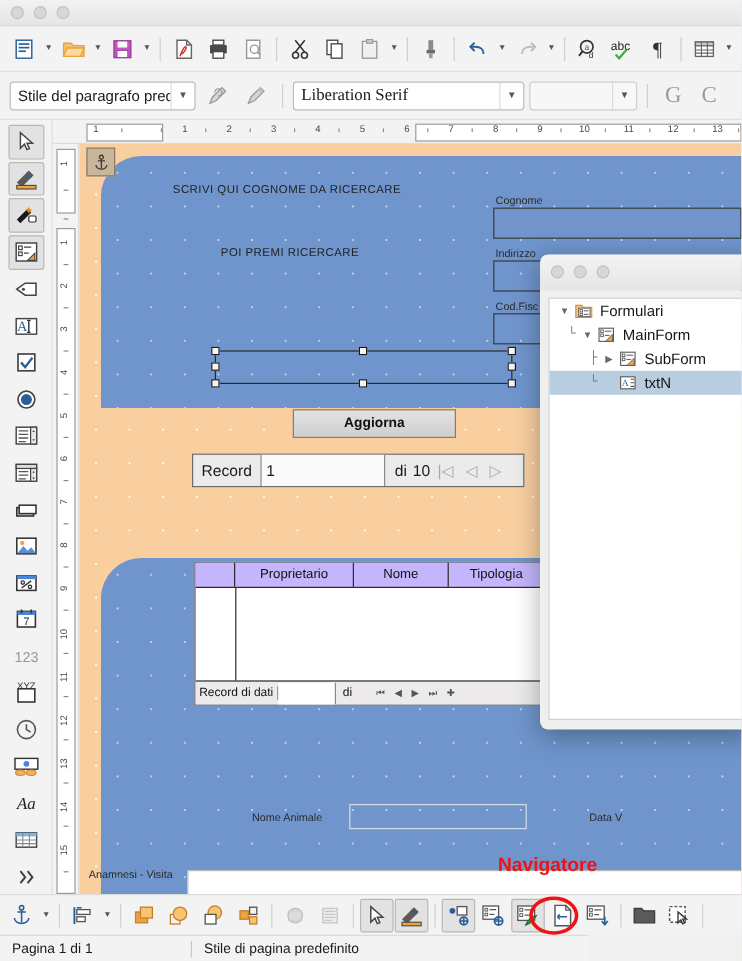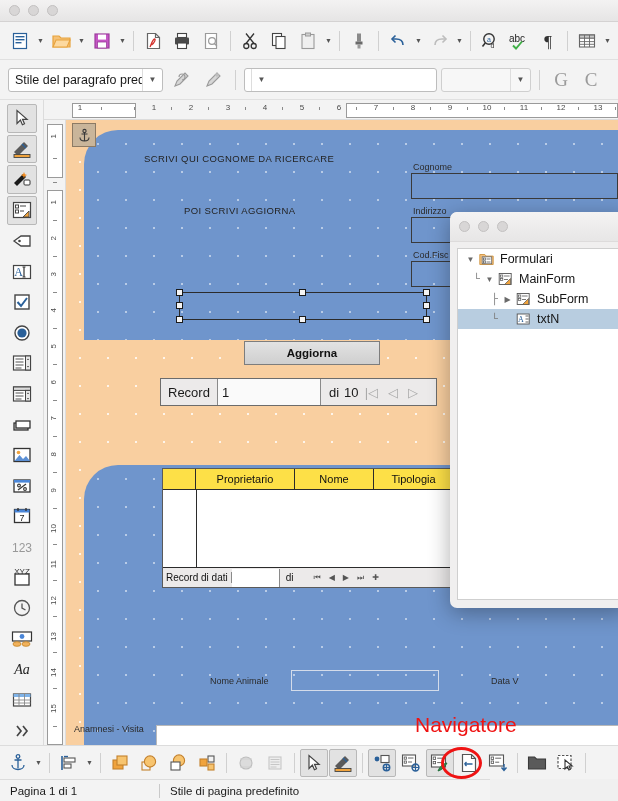--- a/index.html
+++ b/index.html
@@ -167,21 +167,21 @@
   .navbar-rec .arrows { margin-left: auto; display: flex; gap: 10px;
                         padding-right: 18px; color: #a8a8a8; font-size: 13px; }
 
   
   .grid-ctl {
     position: absolute; left: 96px; top: 348px; width: 370px; height: 120px;
     background: #ffffff; border: 1px solid #5a5a5a; z-index: 7;
     font-size: 11px; color: #111;
   }
   .grid-head { display: flex; height: 21px; border-bottom: 1px solid #2b2b2b;
-               background: #fde047; }
+               background: #c4b5fd; }
   .grid-head .gh { border-right: 1px solid #2b2b2b; display: flex;
                    align-items: center; justify-content: center; font-size: 11px; }
   .grid-head .gh.corner { width: 33px; }
   .grid-body { position: relative; height: 77px; }
   .grid-body .colline { position: absolute; top: 0; bottom: 0; width: 1px; background: #2b2b2b; }
   .grid-foot { height: 20px; border-top: 1px solid #2b2b2b; background: #eceaea;
                display: flex; align-items: center; font-size: 10px; }
   .grid-foot .gfl { padding: 0 3px; border-right: 1px solid #8a8a8a; }
   .grid-foot .gfi { width: 48px; height: 18px; background: #fff;
                     border-right: 1px solid #8a8a8a; }
@@ -240,21 +240,21 @@
     position: absolute; left: 0; top: 779px; width: 490px; height: 22px;
     background: #f3f3f3; border-top: 1px solid #dcdcdc;
     display: flex; align-items: center; font-size: 11.5px; color: #1a1a1a;
   }
   .sb-cell { padding: 0 10px; height: 22px; display: flex; align-items: center; }
   .sb-sep { width: 1px; height: 14px; background: #c9c9c9; }
 
   
   .annot-label {
     position: absolute; left: 415px; top: 713px; z-index: 60;
-    font-size: 21px; font-weight: normal; color: #ef1313;
+    font-size: 16px; font-weight: bold; color: #ef1313;
     font-family: "Liberation Sans", sans-serif;
   }
   .annot-circle {
     position: absolute; left: 441px; top: 747px; width: 41px; height: 32px;
     border: 3px solid #ef1313; border-radius: 50%; z-index: 60;
   }
 </style>
 </head>
 <body>
 
@@ -400,20 +400,21 @@
       </svg>
     </div>
     <div class="tbtn">
       <svg width="21" height="20" viewBox="0 0 21 20">
         <path d="M4 16l2-5 8-8 3 3-8 8z" fill="#d6d6d6" stroke="#9a9a9a" stroke-width="1.1"></path>
         <path d="M14 2l.9 2 2 .9-2 .9-.9 2-.9-2-2-.9 2-.9z" fill="#bdbdbd"></path>
       </svg>
     </div>
     <div class="tsep"></div>
     <div class="combo font-combo">
+      <span class="cv">Liberation Serif</span>
       <span class="carrow">▼</span>
     </div>
     <div class="combo size-combo disabled">
       <span class="cv"></span>
       <span class="carrow">▼</span>
     </div>
     <div class="tsep"></div>
     <div class="bold-btn">G</div>
     <div class="bold-btn">C</div>
   </div>
@@ -644,21 +645,21 @@
 
     <div class="anchor-badge">
       <svg width="15" height="15" viewBox="0 0 15 15">
         <circle cx="7.5" cy="3" r="1.6" fill="none" stroke="#3a3a3a" stroke-width="1.1"></circle>
         <path d="M7.5 4.6v7.6M4.5 6h6M3 9.5c0 2 2 3.4 4.5 3.4S12 11.5 12 9.5" fill="none" stroke="#3a3a3a" stroke-width="1.1"></path>
       </svg>
     </div>
 
 
     <div class="helptext" style="left:78px;top:33px;">SCRIVI QUI COGNOME DA RICERCARE</div>
-    <div class="helptext" style="left:118px;top:85px;">POI SCRIVI AGGIORNA</div>
+    <div class="helptext" style="left:118px;top:85px;">POI PREMI RICERCARE</div>
 
     <div class="sel-field"></div>
     <div class="handle" style="left:110px;top:169px;"></div>
     <div class="handle" style="left:233px;top:169px;"></div>
     <div class="handle" style="left:357px;top:169px;"></div>
     <div class="handle" style="left:110px;top:182px;"></div>
     <div class="handle" style="left:357px;top:182px;"></div>
     <div class="handle" style="left:110px;top:196px;"></div>
     <div class="handle" style="left:233px;top:196px;"></div>
     <div class="handle" style="left:357px;top:196px;"></div>

